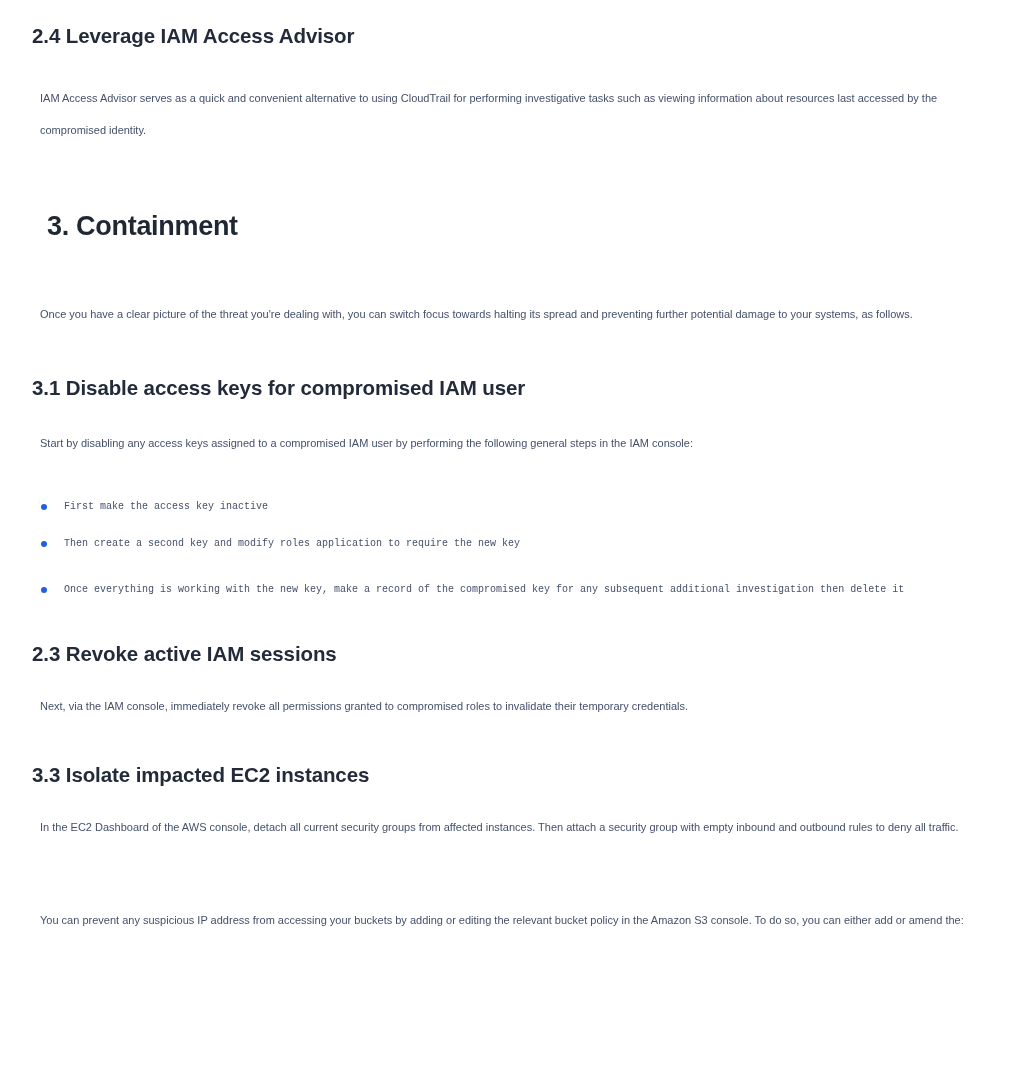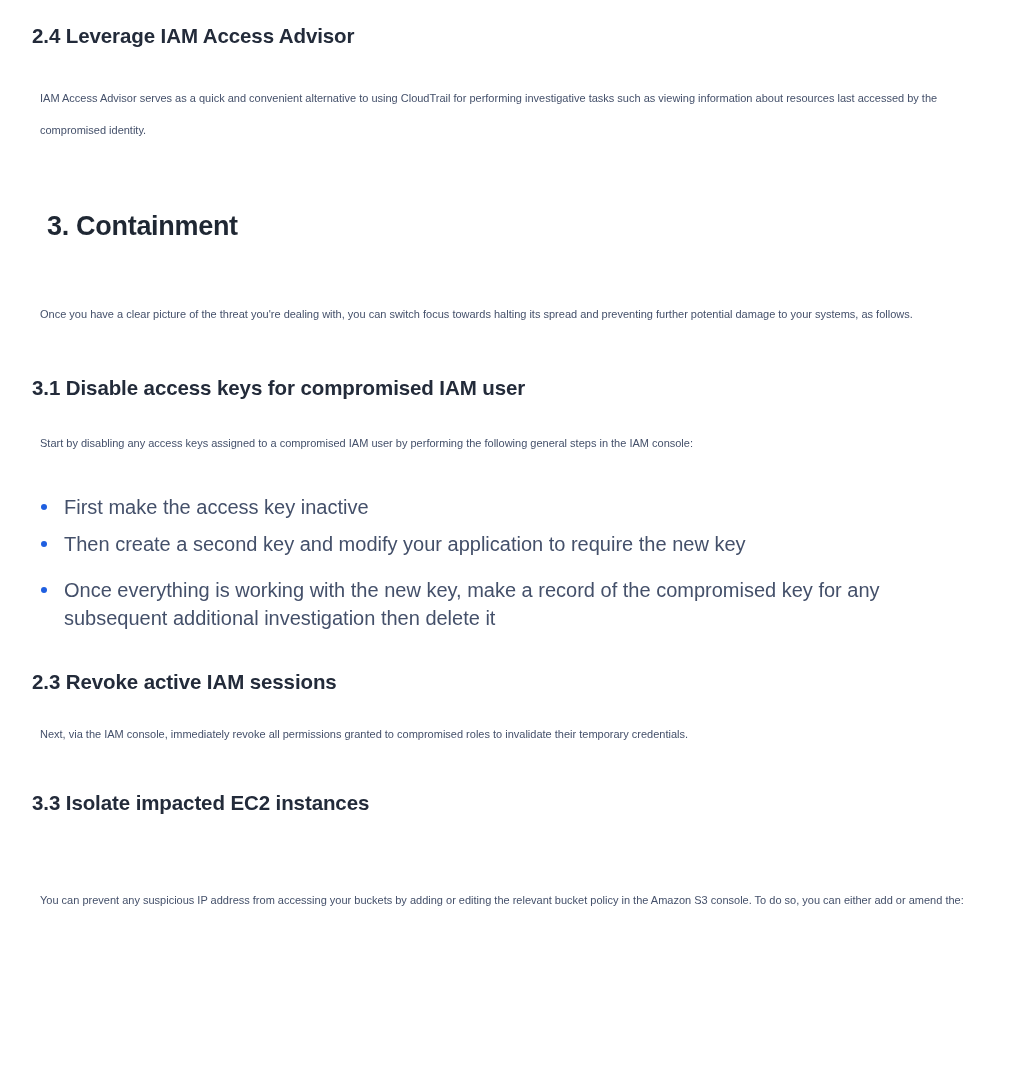--- a/index.html
+++ b/index.html
@@ -48,25 +48,26 @@
   }
   
   .blist {
     list-style: none;
     margin: 0;
     padding: 0;
   }
   .blist li {
     position: relative;
     padding-left: 32px;
-    font-size: 20px;
+    font-size: 10px;
     font-weight: 400;
     line-height: 28px;
     color: #44506a;
     max-width: 930px;
+    font-family: Liberation Mono, monospace;
   }
   .blist li .dot {
     position: absolute;
     left: 9px;
     top: 11px;
     width: 6px;
     height: 6px;
     border-radius: 50%;
     background: #1f5fe0;
   }
@@ -106,39 +107,40 @@
   <div class="sp-26"></div>
 
   <ul class="blist">
     <li>
       <span class="dot"></span>
       <span>First make the access key inactive</span>
     </li>
     <li class="li-spacer" style="height:9px;list-style:none"></li>
     <li>
       <span class="dot"></span>
-      <span>Then create a second key and modify your application to require the new key</span>
+      <span>Then create a second key and modify roles application to require the new key</span>
     </li>
     <li class="li-spacer" style="height:9px;list-style:none"></li>
     <li class="li-spacer" style="height:9px;list-style:none"></li>
     <li>
       <span class="dot"></span>
       <span>Once everything is working with the new key, make a record of the compromised key for any subsequent additional investigation then delete it</span>
     </li>
   </ul>
 
   <div class="sp-36"></div>
 
   <h3 class="h-sub">2.3 Revoke active IAM sessions</h3>
   <div class="sp-14"></div>
   <p class="p">Next, via the IAM console, immediately revoke all permissions granted to compromised roles to invalidate their temporary credentials.</p>
 
   <div class="sp-31"></div>
 
   <h3 class="h-sub">3.3 Isolate impacted EC2 instances</h3>
   <div class="sp-14"></div>
+  <p class="p">In the EC2 Dashboard of the AWS console, detach all current security groups from affected instances. Then attach a security group with empty inbound and outbound rules to deny all traffic.</p>
 
   <div class="sp-31"></div>
 
   <div class="sp-14"></div>
   <p class="p">You can prevent any suspicious IP address from accessing your buckets by adding or editing the relevant bucket policy in the Amazon S3 console. To do so, you can either add or amend the:</p>
 
 </div>
 
 </body></html>

